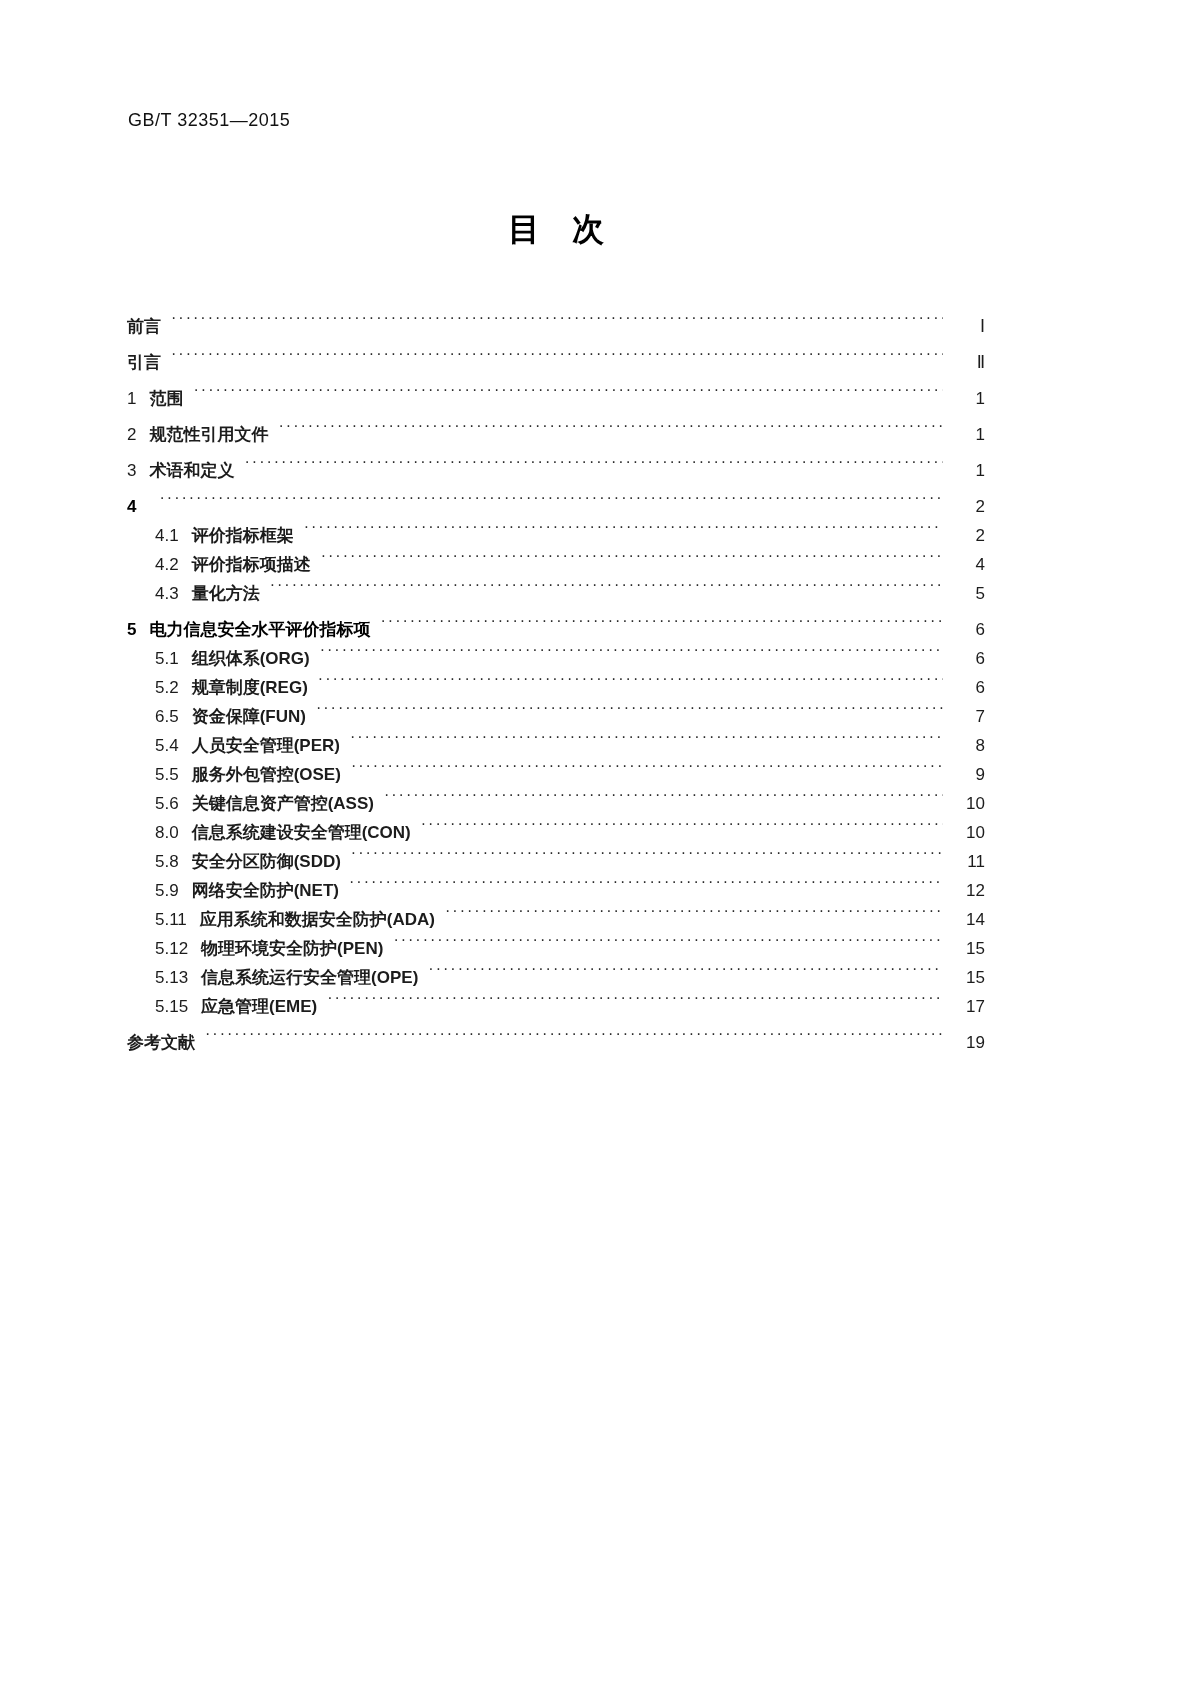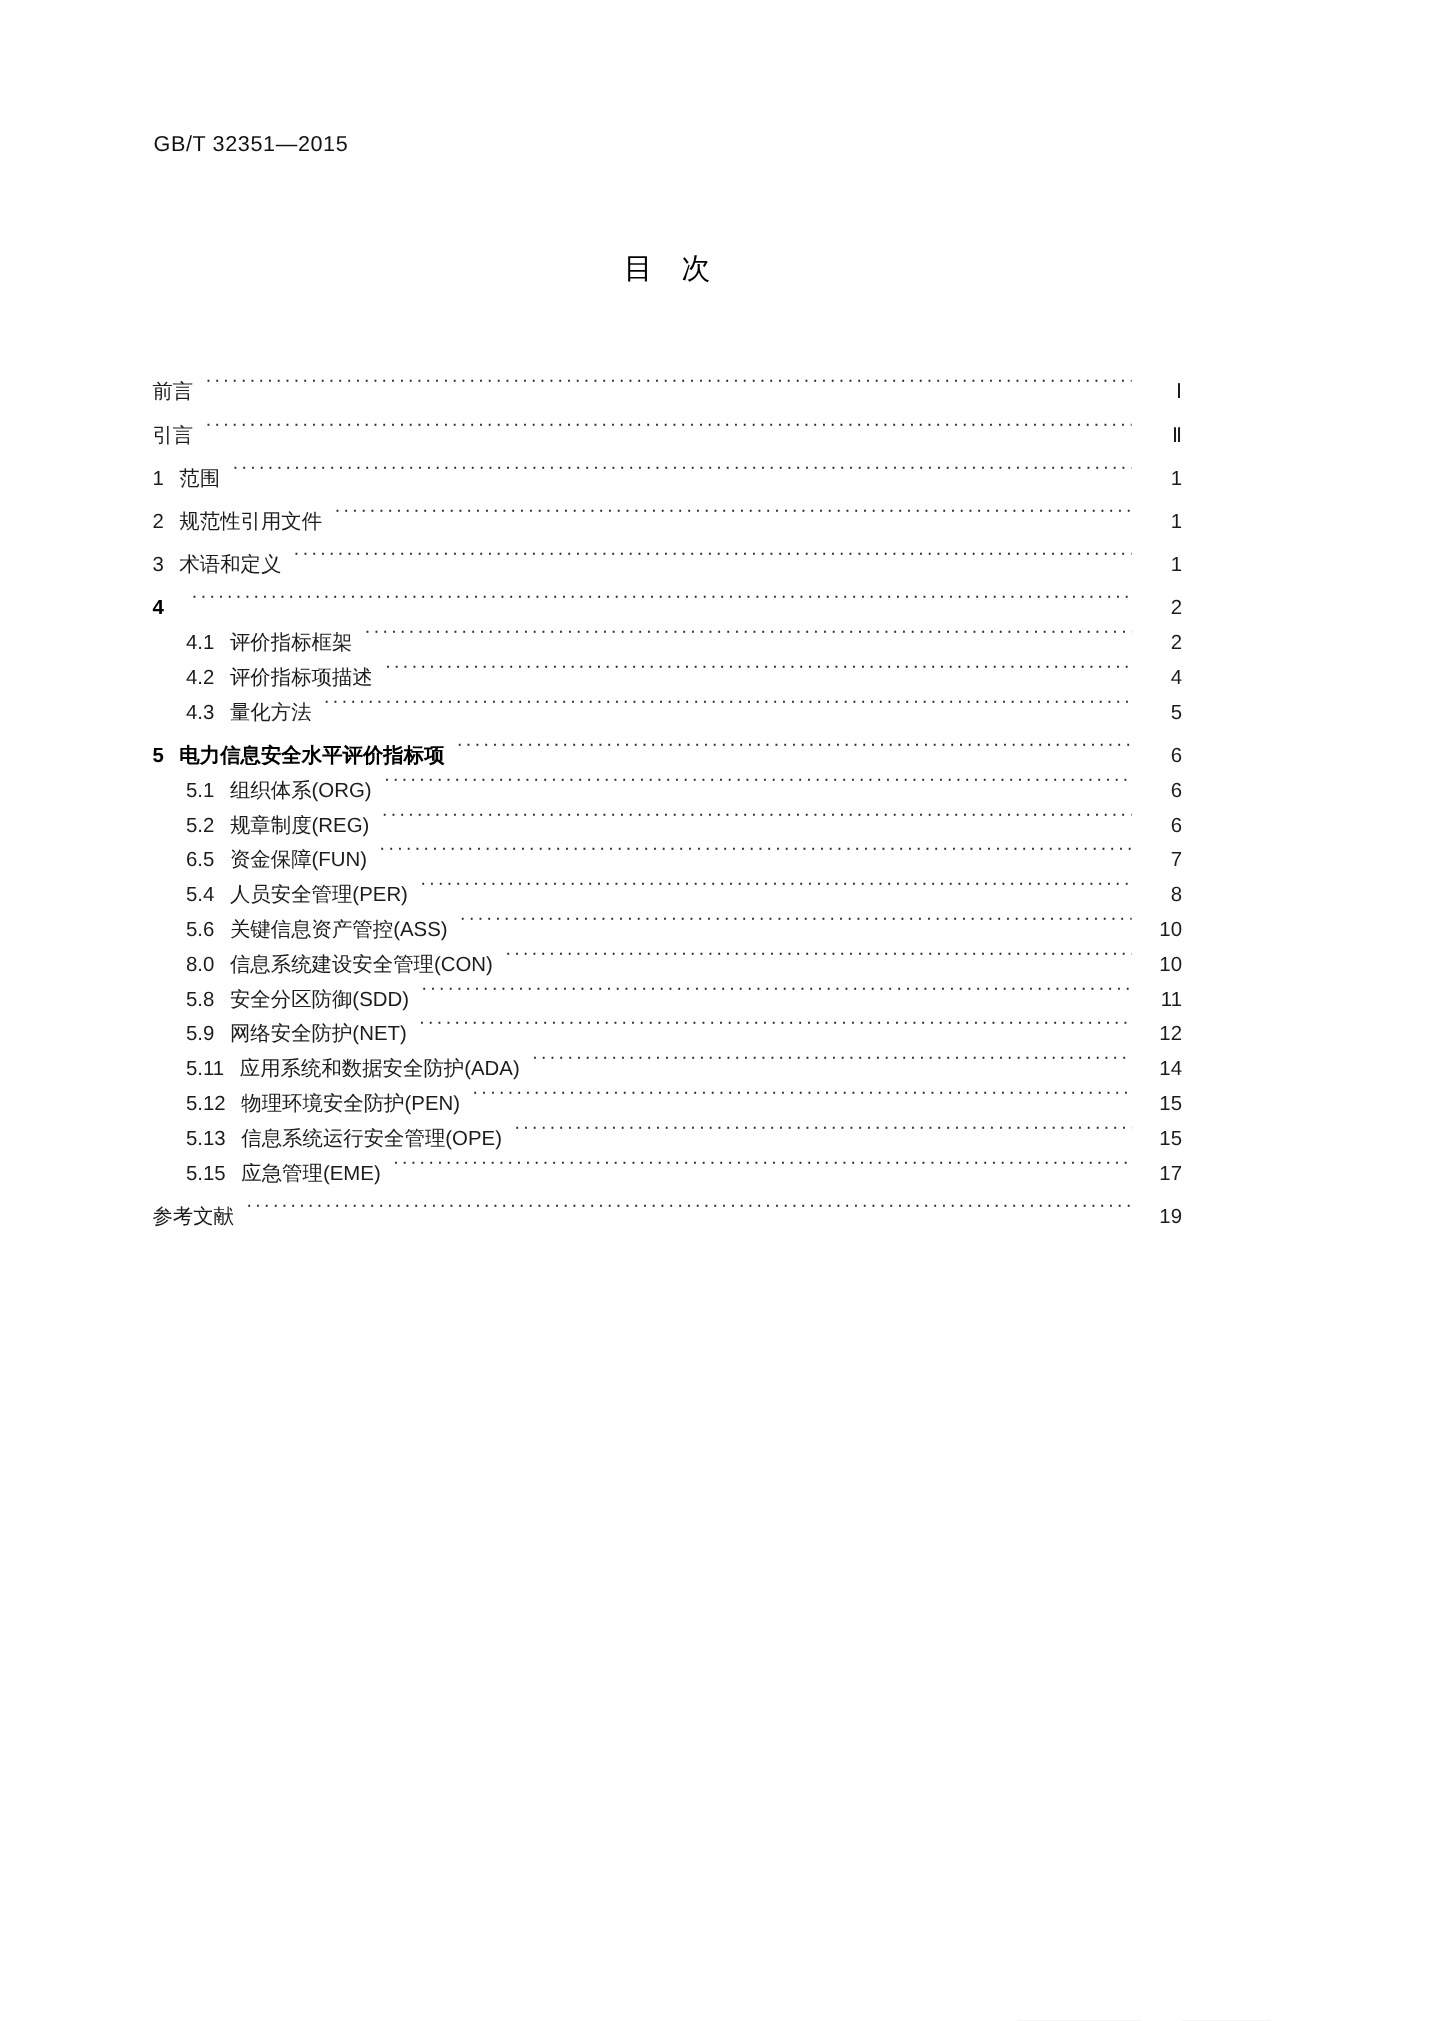--- a/index.html
+++ b/index.html
@@ -25,22 +25,22 @@
     font-weight: normal;
     letter-spacing: 0.5px;
     color: #111;
   }
   .doc-title {
     position: absolute;
     left: 127px;
     top: 208px;
     width: 858px;
     text-align: center;
-    font-size: 24px;
-    font-weight: normal;
+    font-size: 32px;
+    font-weight: bold;
     color: #000;
   }
   .toc {
     position: absolute;
     left: 127px;
     top: 296px;
     width: 858px;
   }
   .toc-row {
     display: flex;
@@ -53,20 +53,21 @@
   .toc-row.level-0 { margin-top: 7px; }
   .toc-row.level-1 { margin-top: 0; padding-left: 28px; }
   .toc-row.bold .num,
   .toc-row.bold .title { font-weight: bold; color: #000; }
   .toc-row .num {
     margin-right: 13px;
     flex: 0 0 auto;
   }
   .toc-row .title {
     flex: 0 0 auto;
+    font-weight: bold;
   }
   .toc-row .leader {
     flex: 1 1 auto;
     overflow: hidden;
     position: relative;
     height: 29px;
     margin: 0 8px 0 10px;
     min-width: 20px;
   }
   .toc-row .leader::after {
@@ -169,20 +170,26 @@
         <span class="leader"></span>
         <span class="page">7</span>
       </div>
       <div class="toc-row level-1">
         <span class="num">5.4</span>
         <span class="title">人员安全管理(PER)</span>
         <span class="leader"></span>
         <span class="page">8</span>
       </div>
       <div class="toc-row level-1">
+        <span class="num">5.5</span>
+        <span class="title">服务外包管控(OSE)</span>
+        <span class="leader"></span>
+        <span class="page">9</span>
+      </div>
+      <div class="toc-row level-1">
         <span class="num">5.6</span>
         <span class="title">关键信息资产管控(ASS)</span>
         <span class="leader"></span>
         <span class="page">10</span>
       </div>
       <div class="toc-row level-1">
         <span class="num">8.0</span>
         <span class="title">信息系统建设安全管理(CON)</span>
         <span class="leader"></span>
         <span class="page">10</span>

